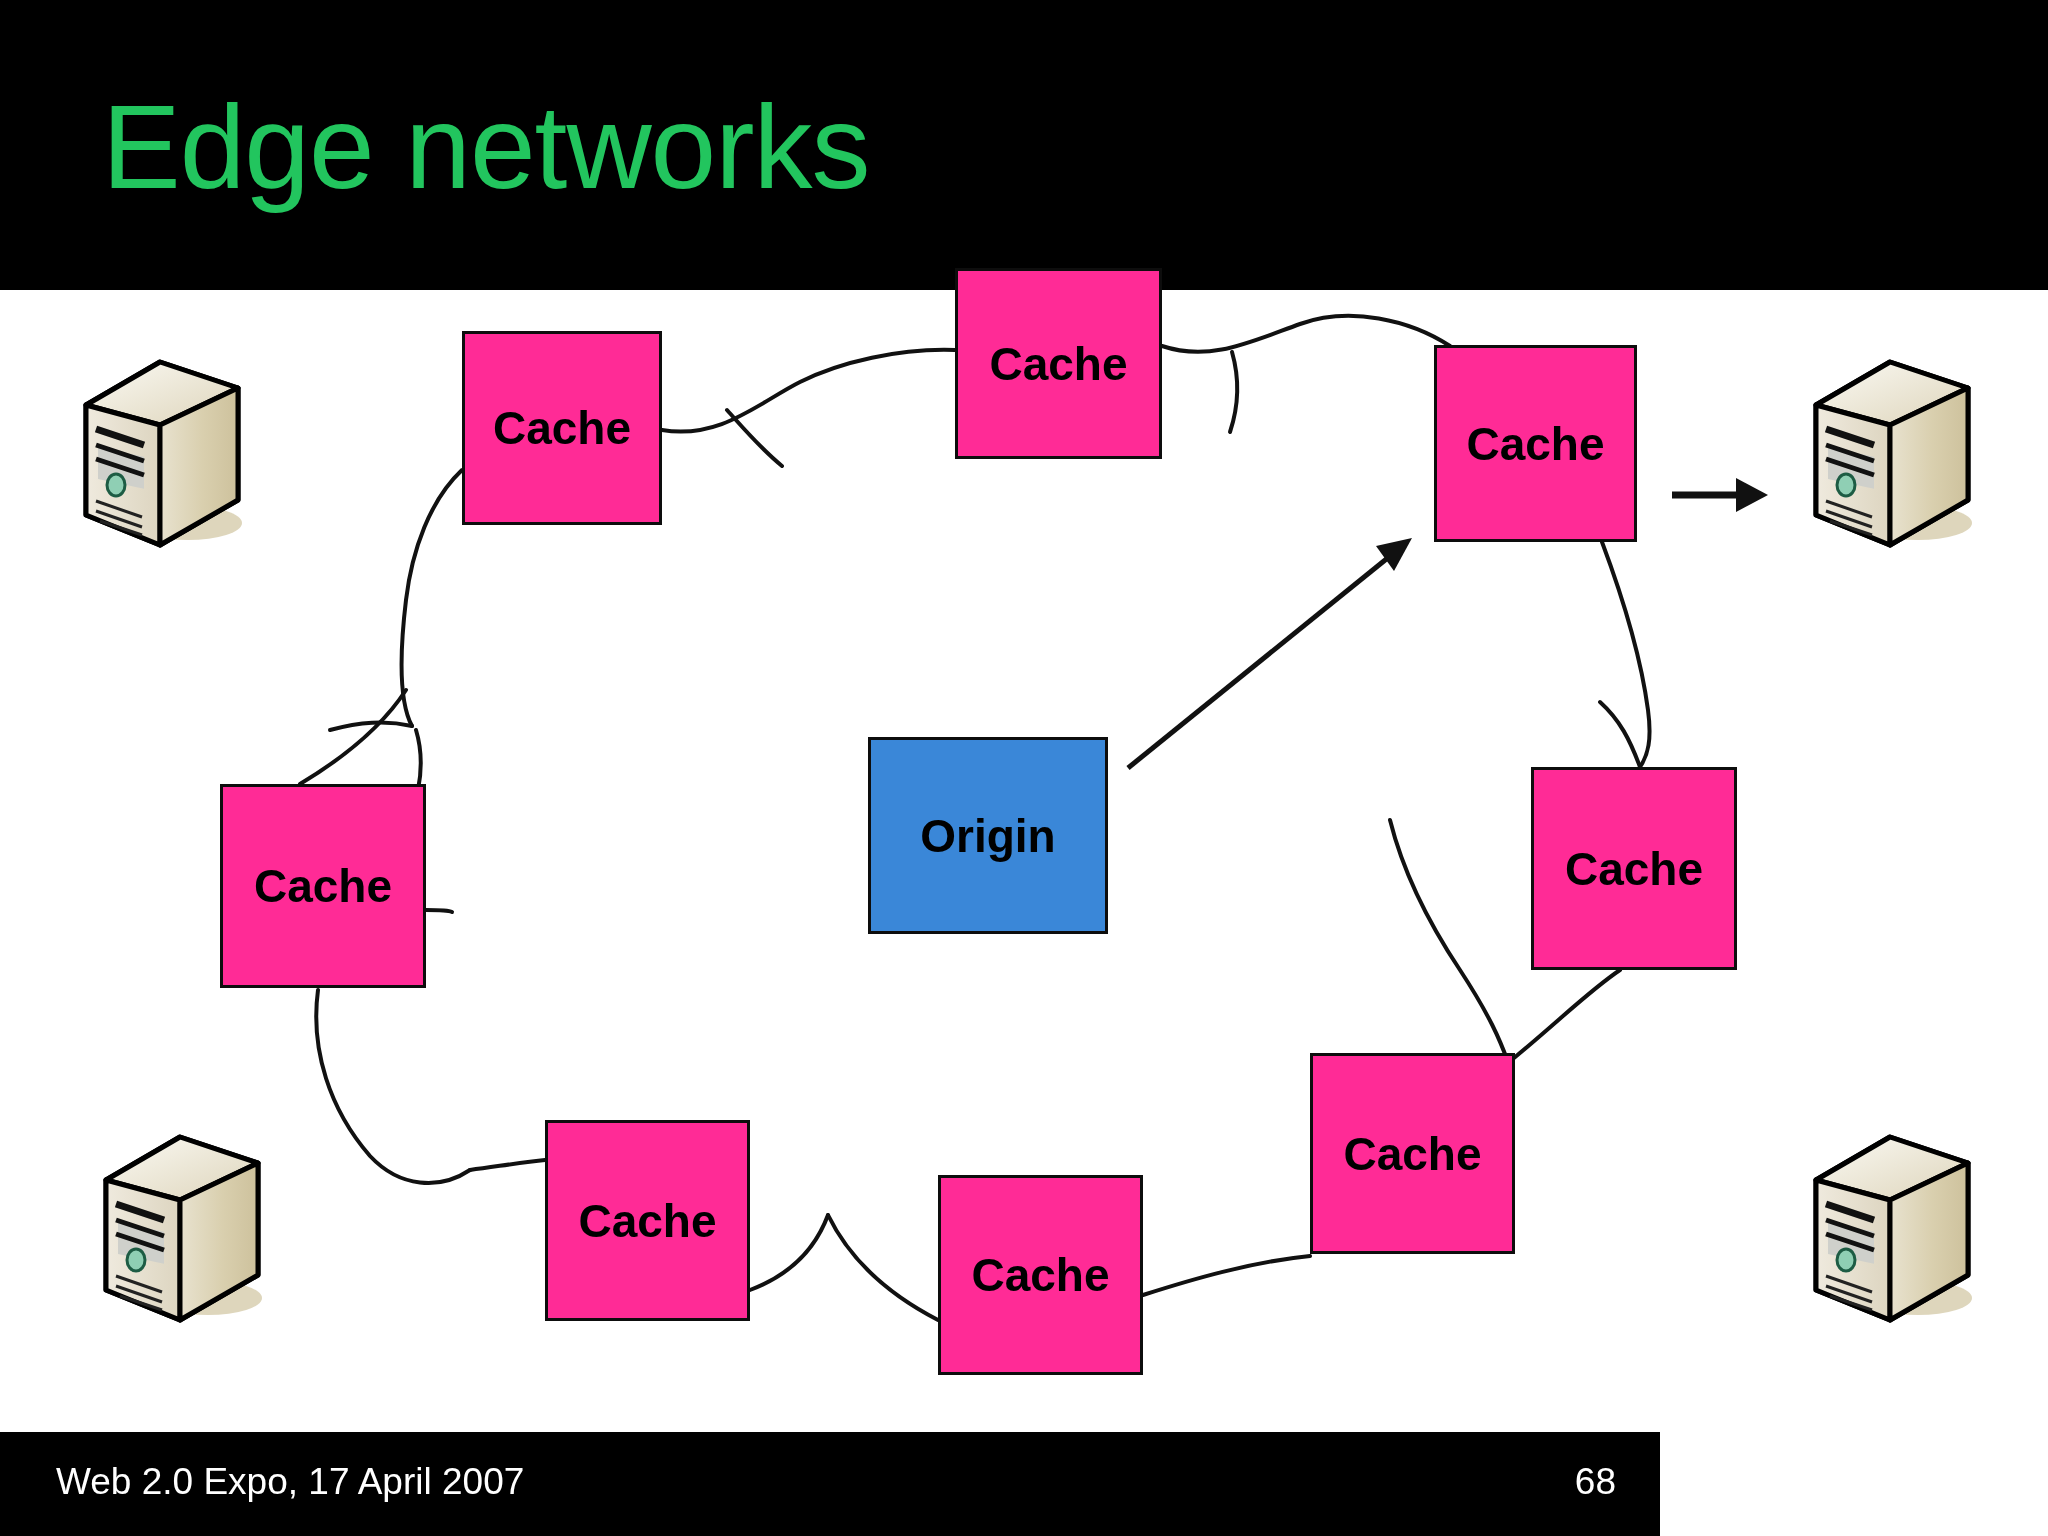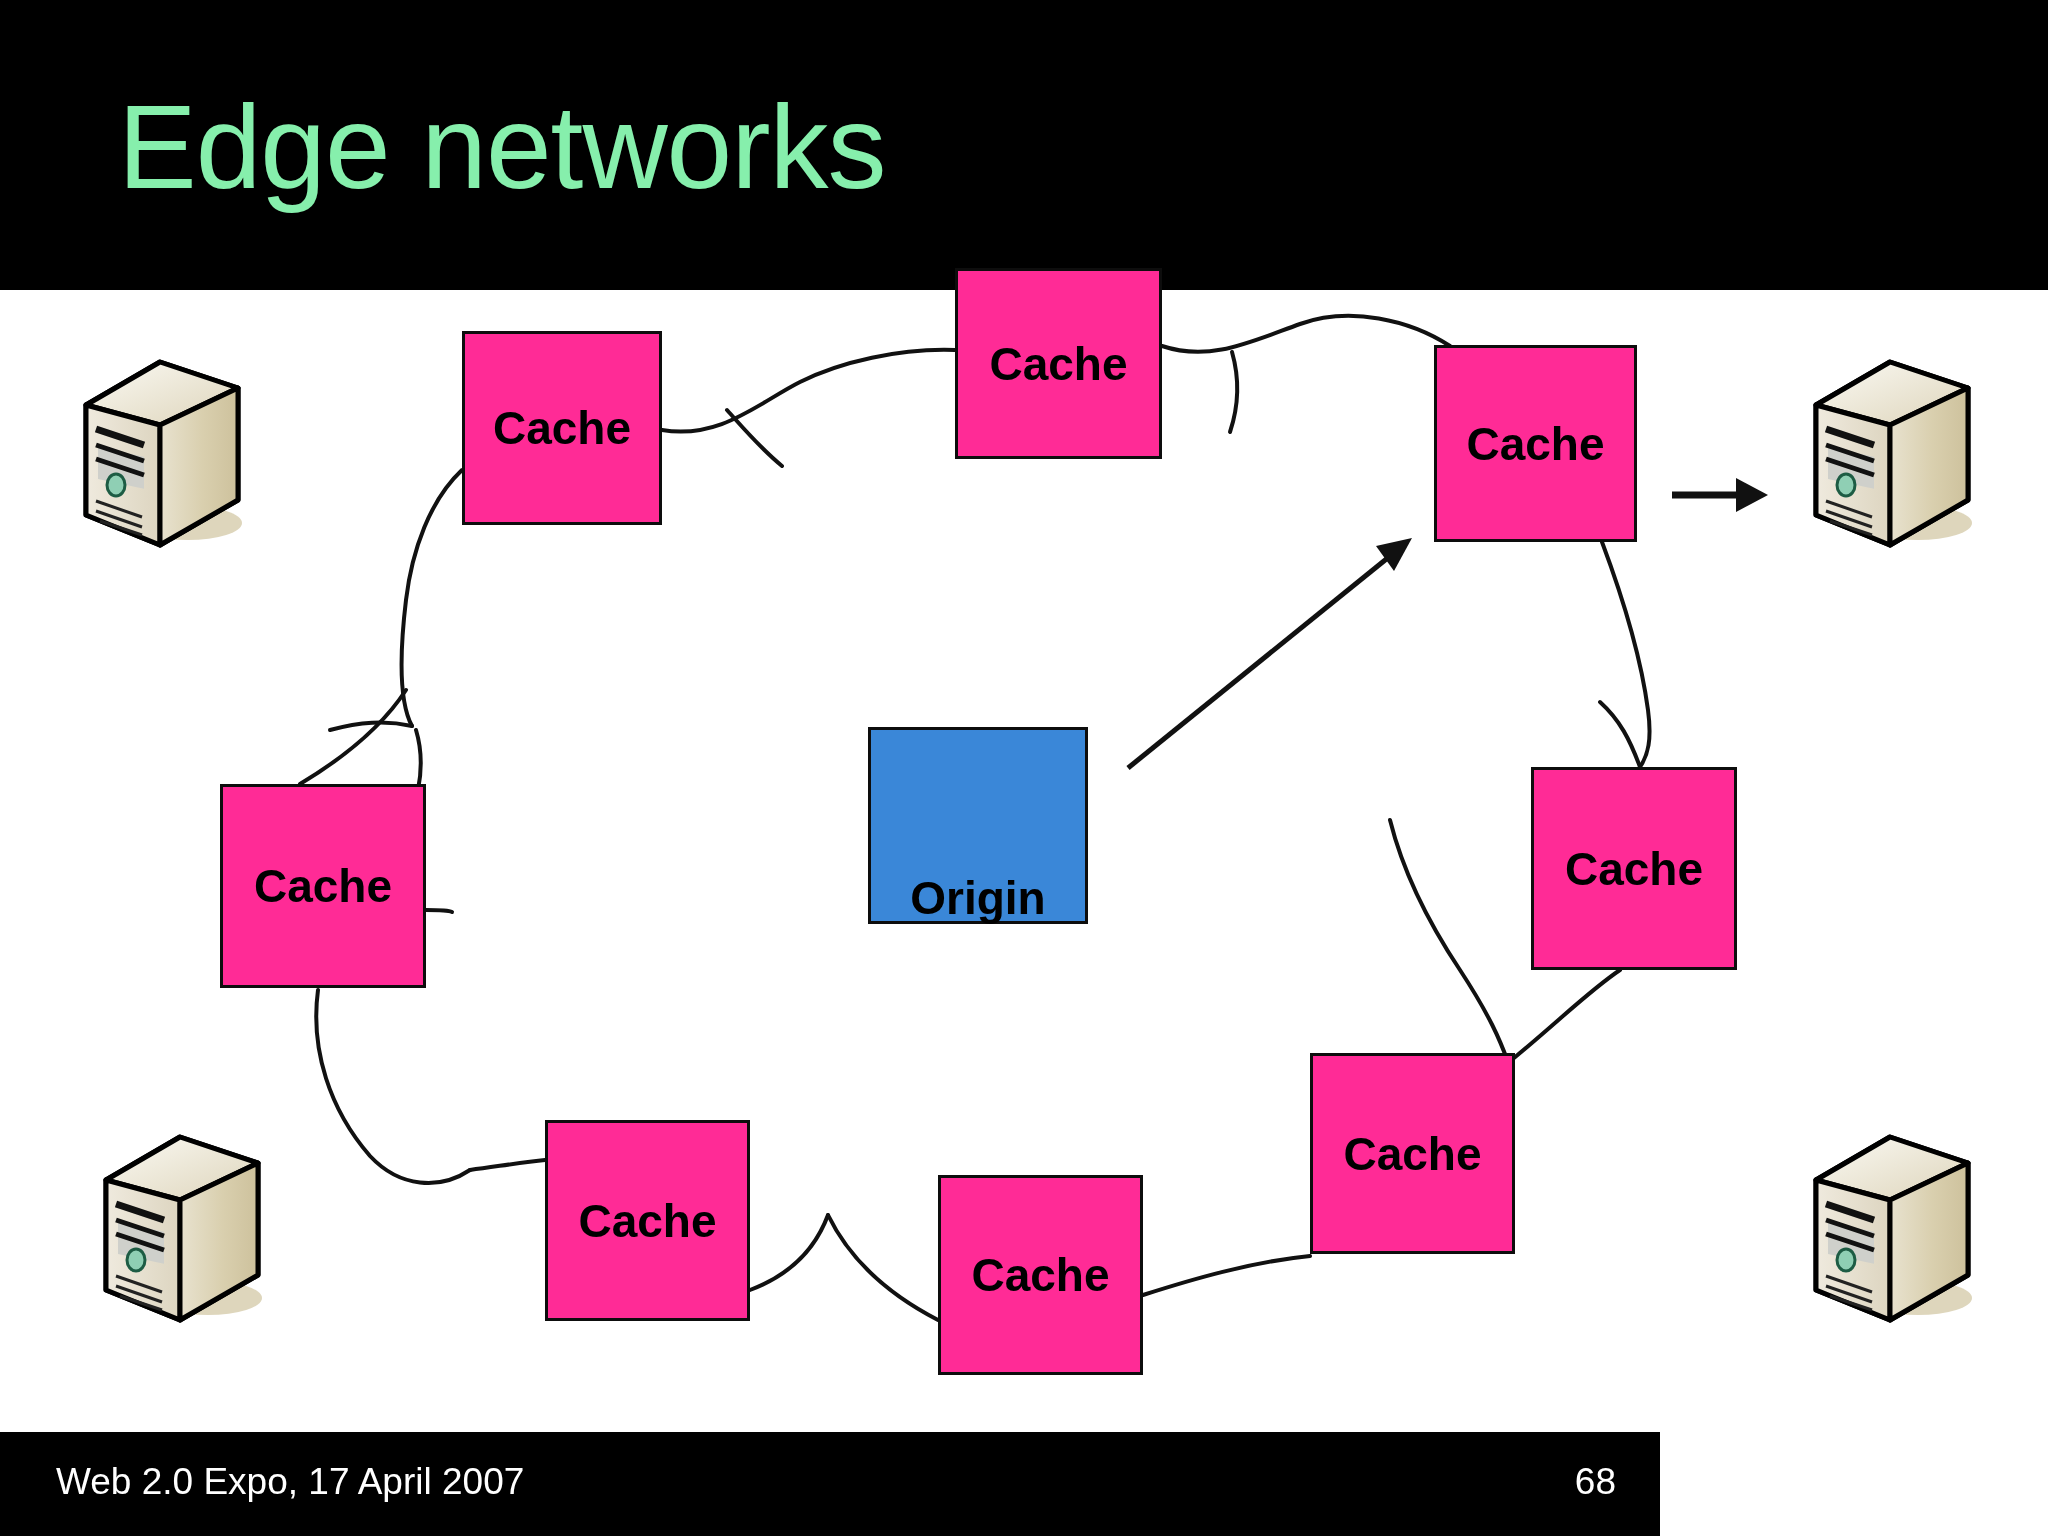--- a/index.html
+++ b/index.html
@@ -19,25 +19,25 @@
   
   #header-band {
     position: absolute;
     left: 0; top: 0;
     width: 2048px;
     height: 290px;
     background: #000000;
   }
   #page-title {
     position: absolute;
-    left: 118px;
+    left: 102px;
     top: 88px;
     font-size: 118px;
     line-height: 118px;
-    color: #86efac;
+    color: #22c55e;
     font-weight: normal;
     letter-spacing: -1px;
     white-space: nowrap;
   }
 
   
   #canvas {
     position: absolute;
     left: 0; top: 290px;
     width: 2048px;
@@ -166,21 +166,21 @@
     </div>
 
     <div class="node cache" style="left:1434px; top:55px; width:203px; height:197px;">
       <span class="node-label">Cache</span>
     </div>
 
     <div class="node cache" style="left:220px; top:494px; width:206px; height:204px;">
       <span class="node-label">Cache</span>
     </div>
 
-    <div class="node origin" style="left:868px; top:437px; width:220px; height:197px;align-items:flex-end;">
+    <div class="node origin" style="left:868px; top:447px; width:240px; height:197px;">
       <span class="node-label">Origin</span>
     </div>
 
     <div class="node cache" style="left:1531px; top:477px; width:206px; height:203px;">
       <span class="node-label">Cache</span>
     </div>
 
     <div class="node cache" style="left:545px; top:830px; width:205px; height:201px;">
       <span class="node-label">Cache</span>
     </div>

